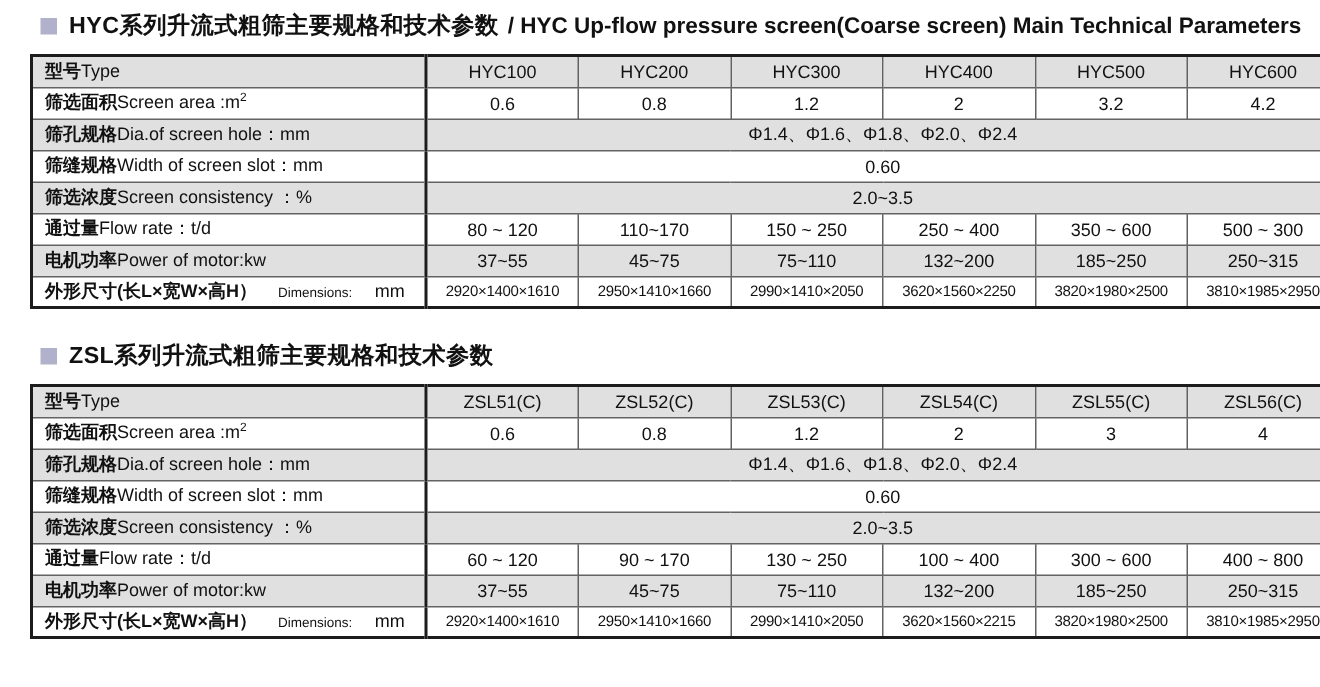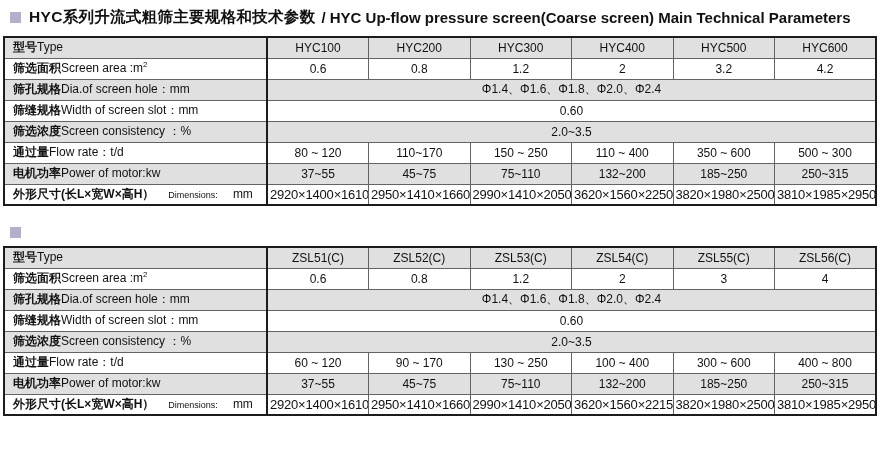--- a/index.html
+++ b/index.html
@@ -4,21 +4,21 @@
 <style>
   * { box-sizing: border-box; }
   html,body { margin:0; padding:0; }
   body {
     width:880px; height:458px;
     background:#ffffff;
     font-family:"Liberation Sans","DejaVu Sans",sans-serif;
     color:#111;
     overflow:hidden;
   }
-  .page { padding:0 3px; }
+  .page { padding:0 20px; }
 
   .sec-title { display:flex; align-items:center; margin:7px 0 8px 7px; }
   .bullet { width:11px; height:11px; background:#b2b1cb; margin-right:8px; flex:none; }
   .t-zh { font-weight:bold; font-size:15.5px; letter-spacing:0.3px; white-space:nowrap; }
   .t-en { font-weight:bold; font-size:15px; margin-left:6px; white-space:nowrap; }
 
   .sec2 { margin-top:21px; }
 
   table.params-table {
     width:874px; border-collapse:collapse; table-layout:fixed;
@@ -29,21 +29,21 @@
     height:21px; font-size:12px; text-align:center;
     padding:0 2px; overflow:hidden; white-space:nowrap;
   }
   .params-table td.lbl {
     text-align:left; padding-left:8px;
     border-right:2px solid #1c1c1c;
   }
   tr.shade td { background:#e0e0e0;margin-top:44px; }
   .zh { font-weight:bold; }
   sup { font-size:8px; }
-  tr.dims td.val { font-size:13px; letter-spacing:-0.2px; }
+  tr.dims td.val { font-size:10px; letter-spacing:-0.2px; }
   .lbl-small { font-size:9px; margin-left:14px; }
   .unit { margin-left:15px; }
 </style>
 </head>
 <body>
 
 <div class="page">
 
   <section>
     <div class="sec-title">
@@ -91,21 +91,21 @@
         </tr>
         <tr class="shade">
           <td class="lbl"><span class="zh">筛选浓度</span><span class="en">Screen consistency ：%</span></td>
           <td class="val" colspan="6">2.0~3.5</td>
         </tr>
         <tr>
           <td class="lbl"><span class="zh">通过量</span><span class="en">Flow rate：t/d</span></td>
           <td class="val">80 ~ 120</td>
           <td class="val">110~170</td>
           <td class="val">150 ~ 250</td>
-          <td class="val">110 ~ 400</td>
+          <td class="val">250 ~ 400</td>
           <td class="val">350 ~ 600</td>
           <td class="val">500 ~ 300</td>
         </tr>
         <tr class="shade">
           <td class="lbl"><span class="zh">电机功率</span><span class="en">Power of motor:kw</span></td>
           <td class="val">37~55</td>
           <td class="val">45~75</td>
           <td class="val">75~110</td>
           <td class="val">132~200</td>
           <td class="val">185~250</td>
@@ -120,20 +120,21 @@
           <td class="val">3820×1980×2500</td>
           <td class="val">3810×1985×2950</td>
         </tr>
       </tbody>
     </table>
   </section>
 
   <section class="sec2">
     <div class="sec-title">
       <span class="bullet"></span>
+      <span class="t-zh">ZSL系列升流式粗筛主要规格和技术参数</span>
     </div>
 
     <table class="params-table">
       <colgroup>
         <col style="width:263px">
           <col>
           <col>
           <col>
           <col>
           <col>

